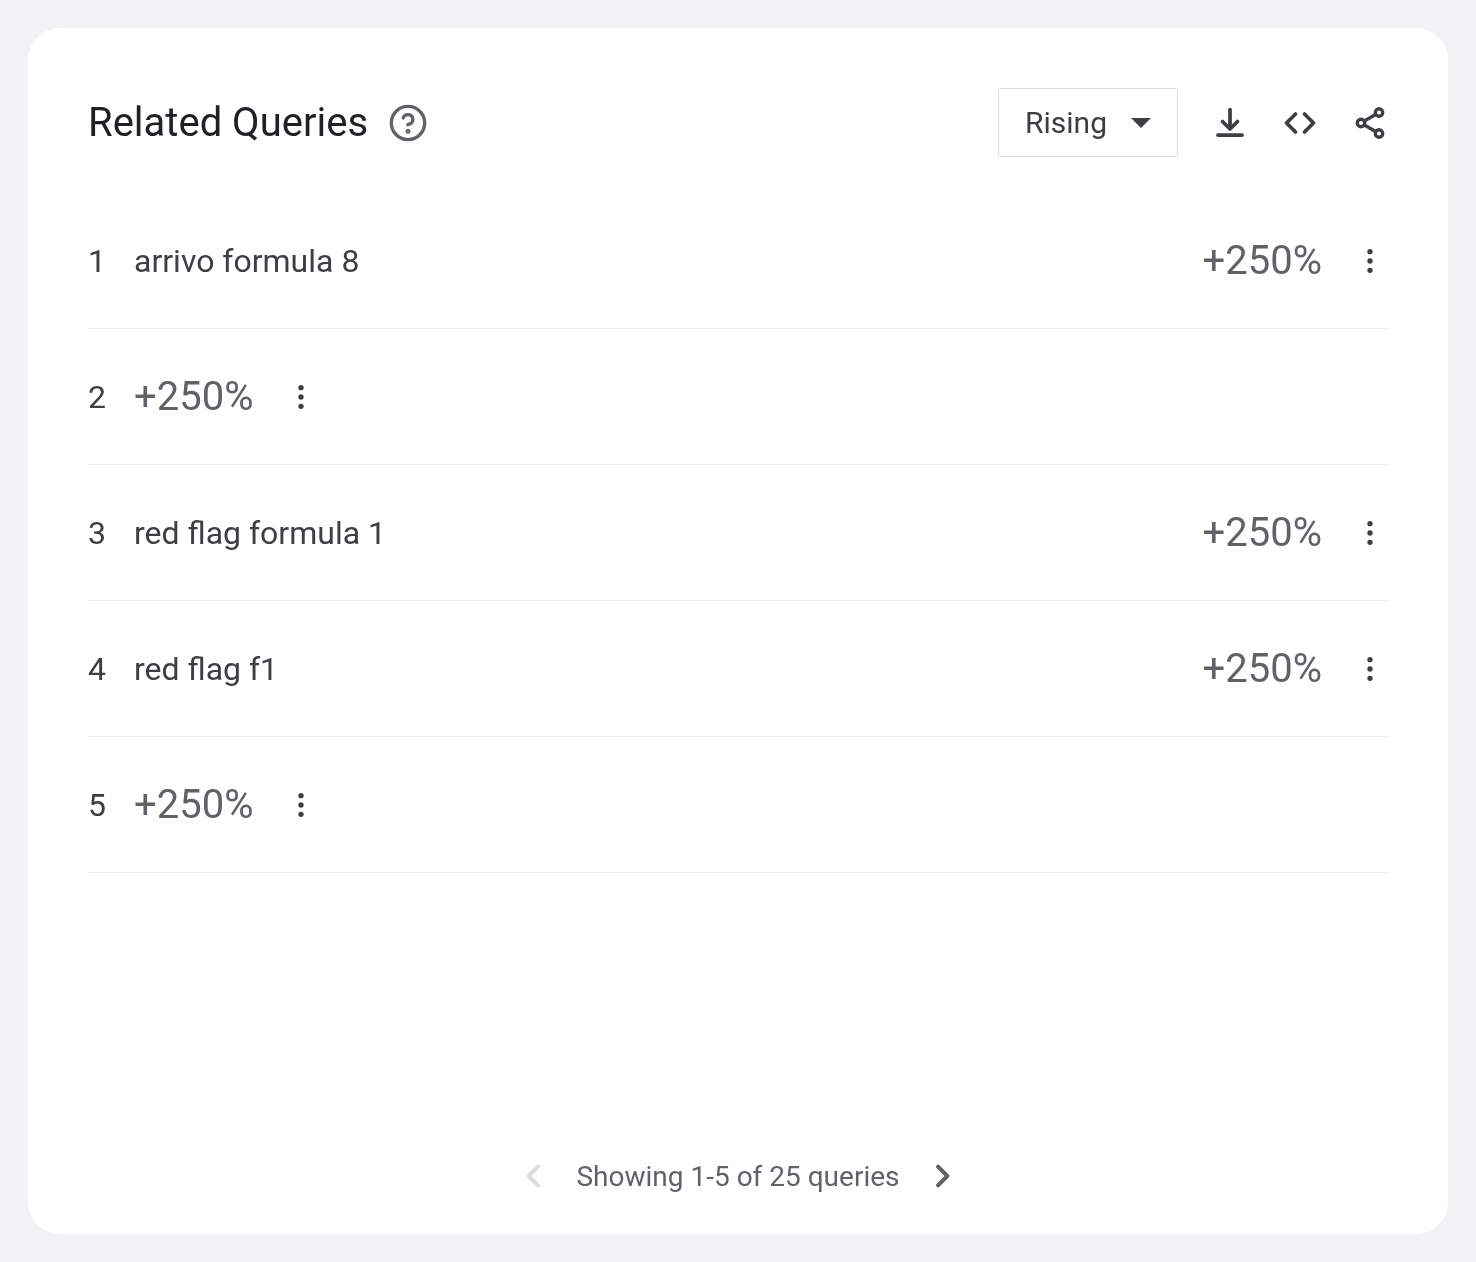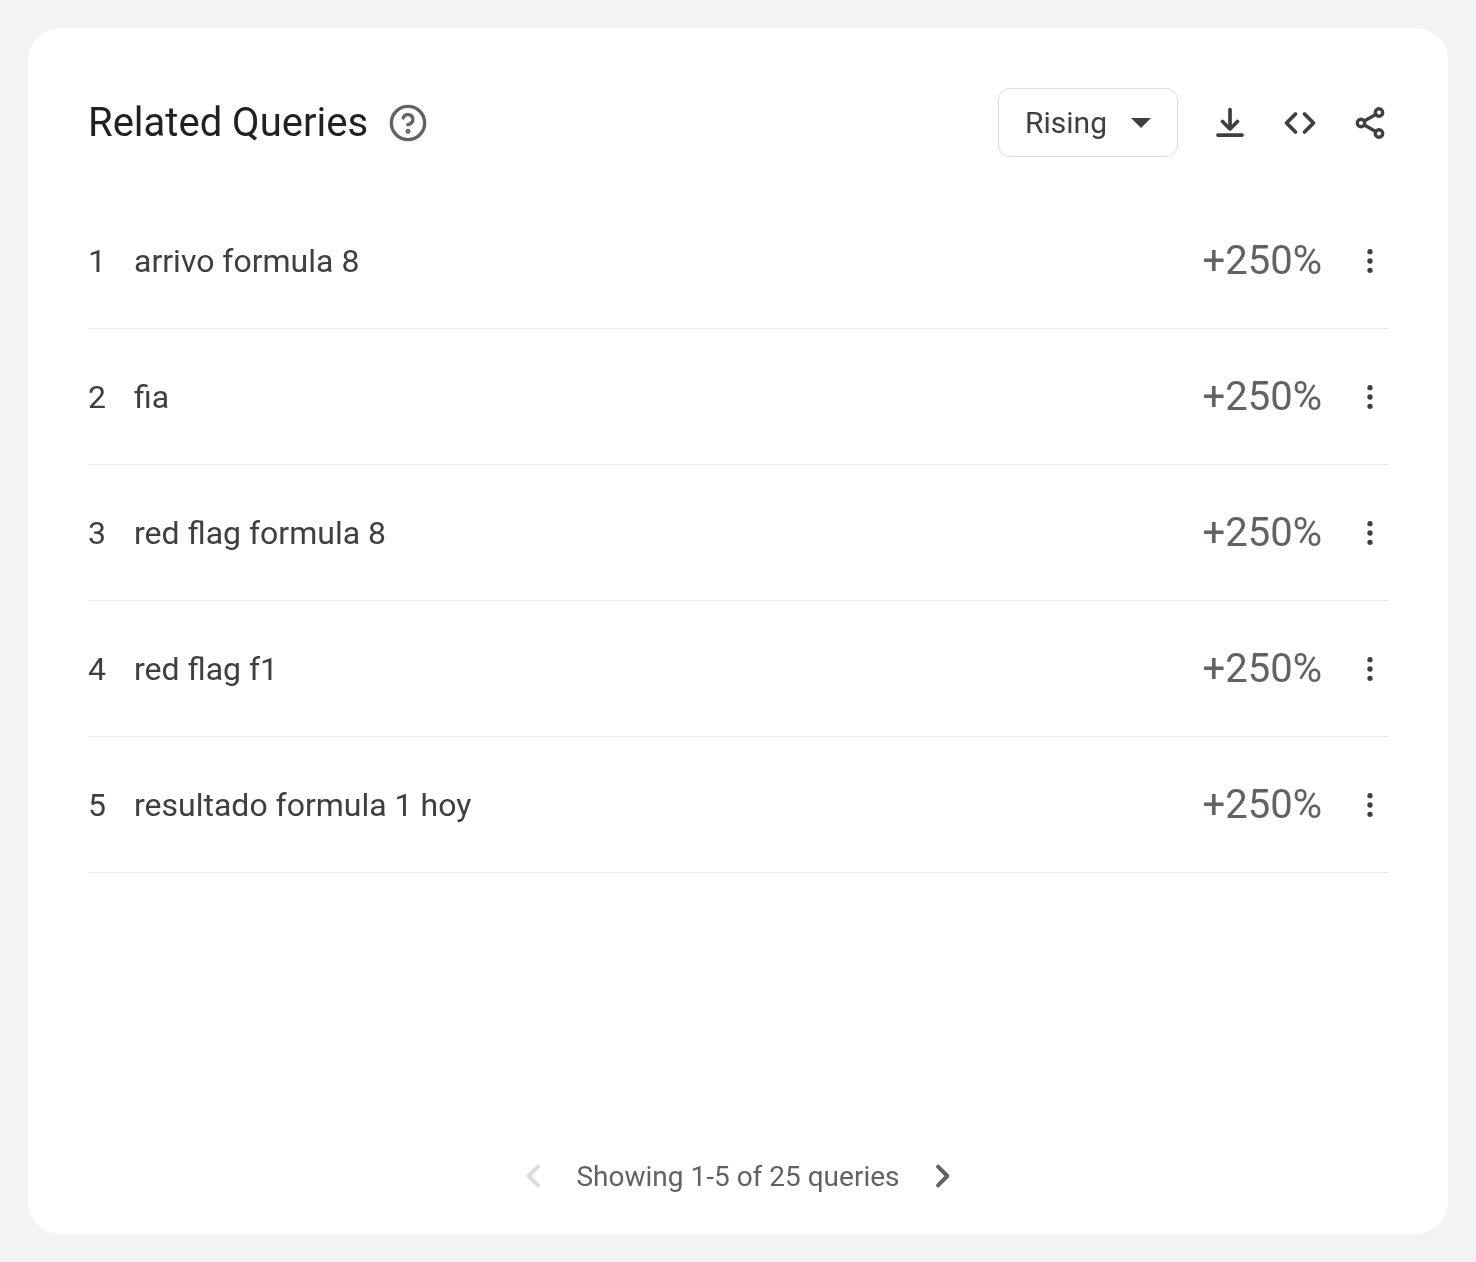--- a/index.html
+++ b/index.html
@@ -51,21 +51,21 @@
     .header-right {
       display: flex;
       align-items: center;
       gap: 34px;
     }
     .dropdown {
       display: flex;
       align-items: center;
       gap: 24px;
       border: 1px solid #dadce0;
-      border-radius: 12px;
+      border-radius: 2px;
       padding: 16px 26px;
       cursor: pointer;
       font-size: 30px;
       color: #3c4043;
     }
     .dropdown-arrow {
       width: 0;
       height: 0;
       border-left: 10px solid transparent;
       border-right: 10px solid transparent;
@@ -197,33 +197,32 @@
       <span class="more-icon">
         <svg viewBox="0 0 24 24" width="32" height="32" fill="currentColor">
             <circle cx="12" cy="5" r="2"></circle>
             <circle cx="12" cy="12" r="2"></circle>
             <circle cx="12" cy="19" r="2"></circle>
           </svg>
       </span>
     </div>
     <div class="row">
       <span class="rank">2</span>
-      <span class="query">fia</span>
       <span class="value">+250%</span>
       <span class="more-icon">
         <svg viewBox="0 0 24 24" width="32" height="32" fill="currentColor">
             <circle cx="12" cy="5" r="2"></circle>
             <circle cx="12" cy="12" r="2"></circle>
             <circle cx="12" cy="19" r="2"></circle>
           </svg>
       </span>
     </div>
     <div class="row">
       <span class="rank">3</span>
-      <span class="query">red flag formula 8</span>
+      <span class="query">red flag formula 1</span>
       <span class="value">+250%</span>
       <span class="more-icon">
         <svg viewBox="0 0 24 24" width="32" height="32" fill="currentColor">
             <circle cx="12" cy="5" r="2"></circle>
             <circle cx="12" cy="12" r="2"></circle>
             <circle cx="12" cy="19" r="2"></circle>
           </svg>
       </span>
     </div>
     <div class="row">
@@ -233,21 +232,20 @@
       <span class="more-icon">
         <svg viewBox="0 0 24 24" width="32" height="32" fill="currentColor">
             <circle cx="12" cy="5" r="2"></circle>
             <circle cx="12" cy="12" r="2"></circle>
             <circle cx="12" cy="19" r="2"></circle>
           </svg>
       </span>
     </div>
     <div class="row">
       <span class="rank">5</span>
-      <span class="query">resultado formula 1 hoy</span>
       <span class="value">+250%</span>
       <span class="more-icon">
         <svg viewBox="0 0 24 24" width="32" height="32" fill="currentColor">
             <circle cx="12" cy="5" r="2"></circle>
             <circle cx="12" cy="12" r="2"></circle>
             <circle cx="12" cy="19" r="2"></circle>
           </svg>
       </span>
     </div>
   </div>

